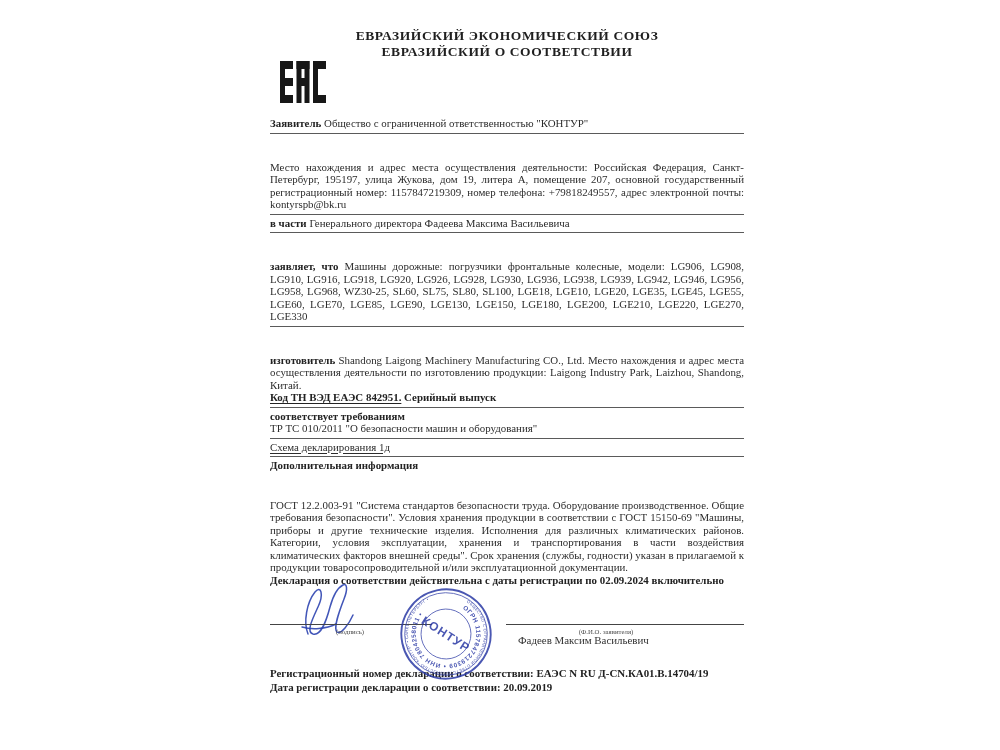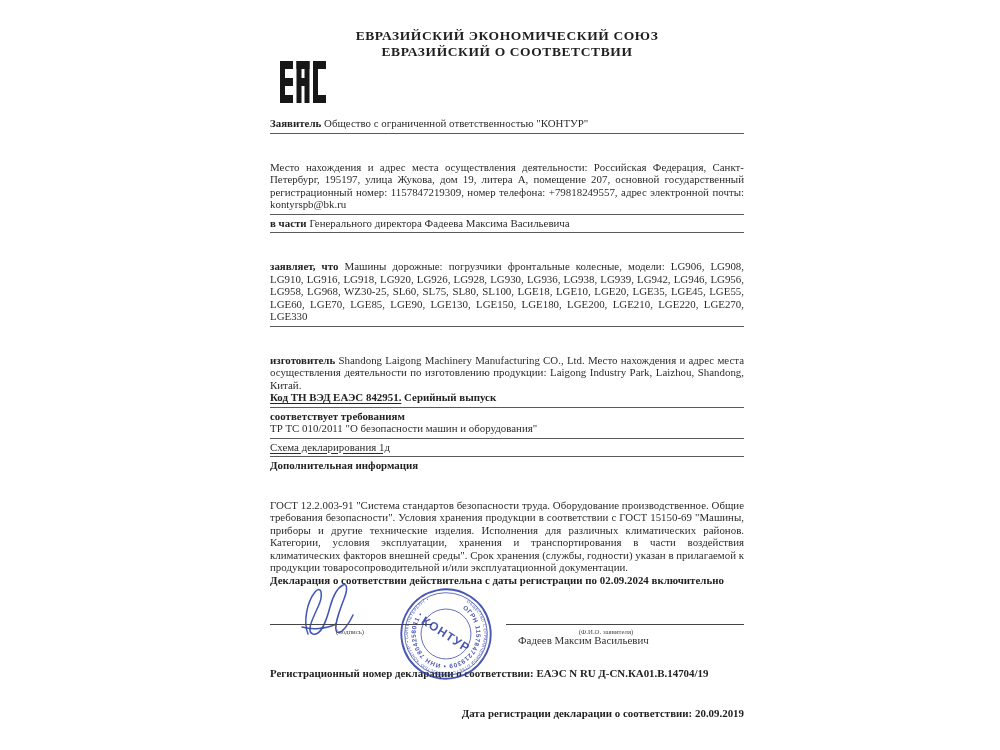--- a/index.html
+++ b/index.html
@@ -29,21 +29,21 @@
   .sig-caption { position:absolute; font-size:6.8px; color:#4a4a4a; text-align:center; }
   .cap-left  { left:20px;  top:40px; width:120px; }
   .cap-right { left:256px; top:40px; width:160px; }
   .sig-name { position:absolute; left:248px; top:21px; width:226px; font-size:10.9px; color:#333;margin-top:25px; }
 
   .sig-scribble { position:absolute; left:22px; top:-6px; width:80px; height:60px; }
   .stamp { position:absolute; left:128px; top:-2px; width:96px; height:96px; z-index:5; }
 
   .footer-line { font-size:10.9px; font-weight:bold; color:#222; }
   .f1 { margin-top:5px; }
-  .f2 { margin-top:28px;text-align:right; }
+  .f2 { margin-top:2px; }
 </style>
 </head>
 <body>
 
 <div class="page">
   <div class="doc">
 
     <div class="title">
       <div>ЕВРАЗИЙСКИЙ ЭКОНОМИЧЕСКИЙ СОЮЗ</div>
       <div>ЕВРАЗИЙСКИЙ О СООТВЕТСТВИИ</div>

